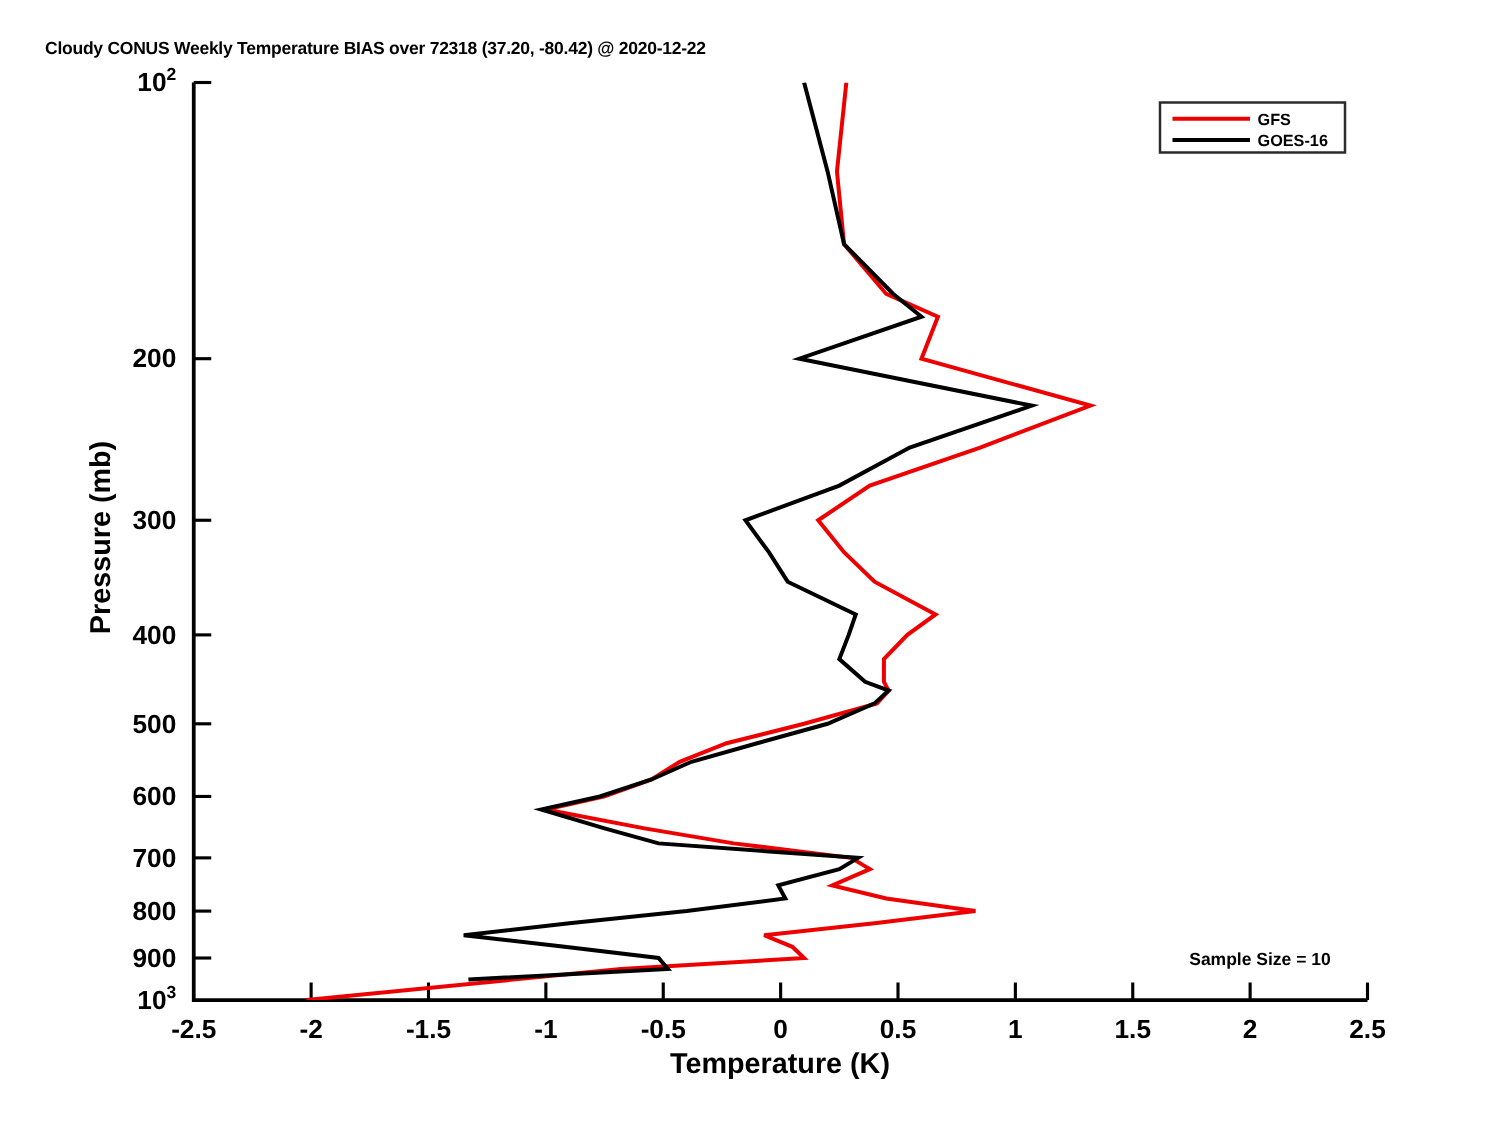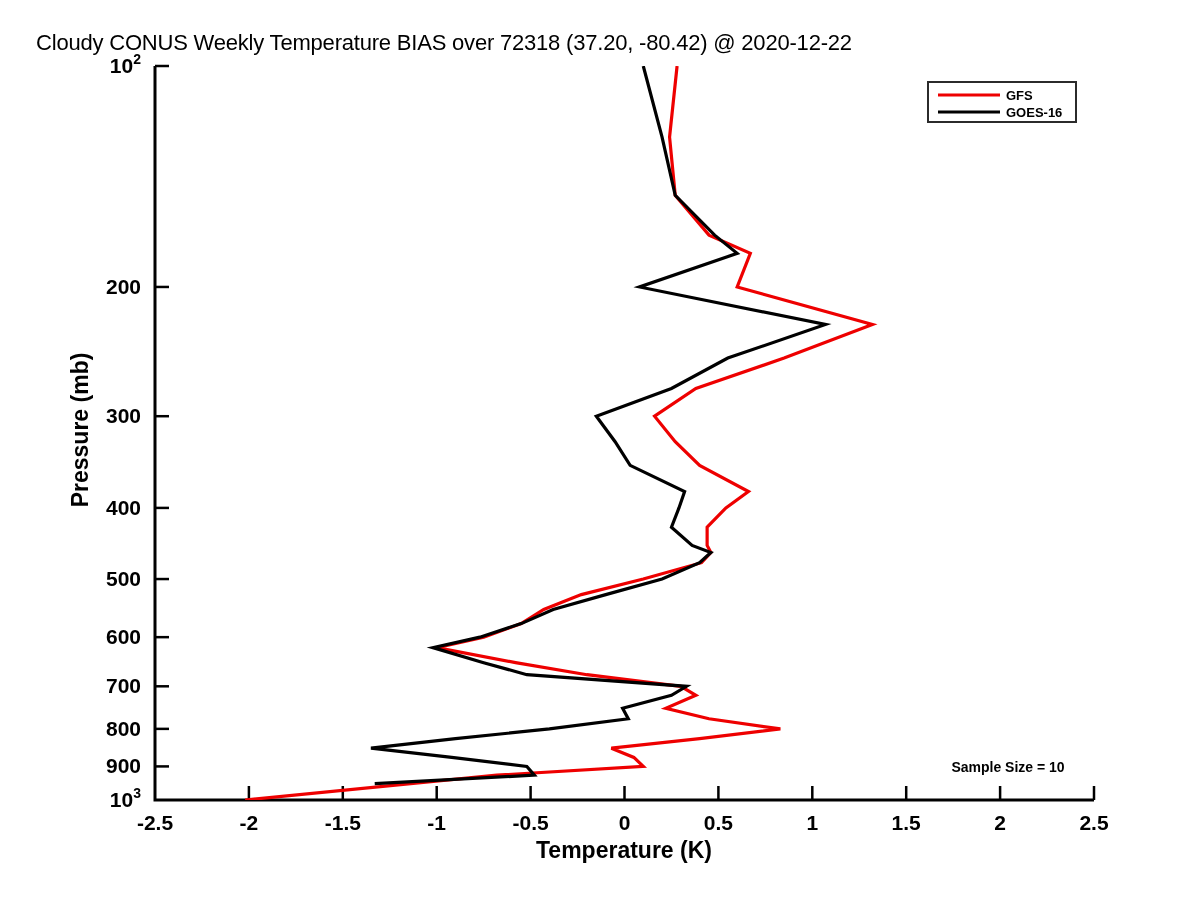--- a/index.html
+++ b/index.html
@@ -12,22 +12,22 @@
     width: 1200px;
     height: 900px;
     background: #ffffff;
     overflow: hidden;
     font-family: "Liberation Sans", sans-serif;
   }
   #chart-title {
     position: absolute;
     left: 36px;
     top: 30px;
-    font-size: 22px;
-    font-weight: normal;
+    font-size: 14px;
+    font-weight: bold;
     color: #000000;
     white-space: nowrap;
     letter-spacing: -0.2px;
   }
   #plot-svg {
     position: absolute;
     left: 0;
     top: 0;
   }
   .tick-label {

